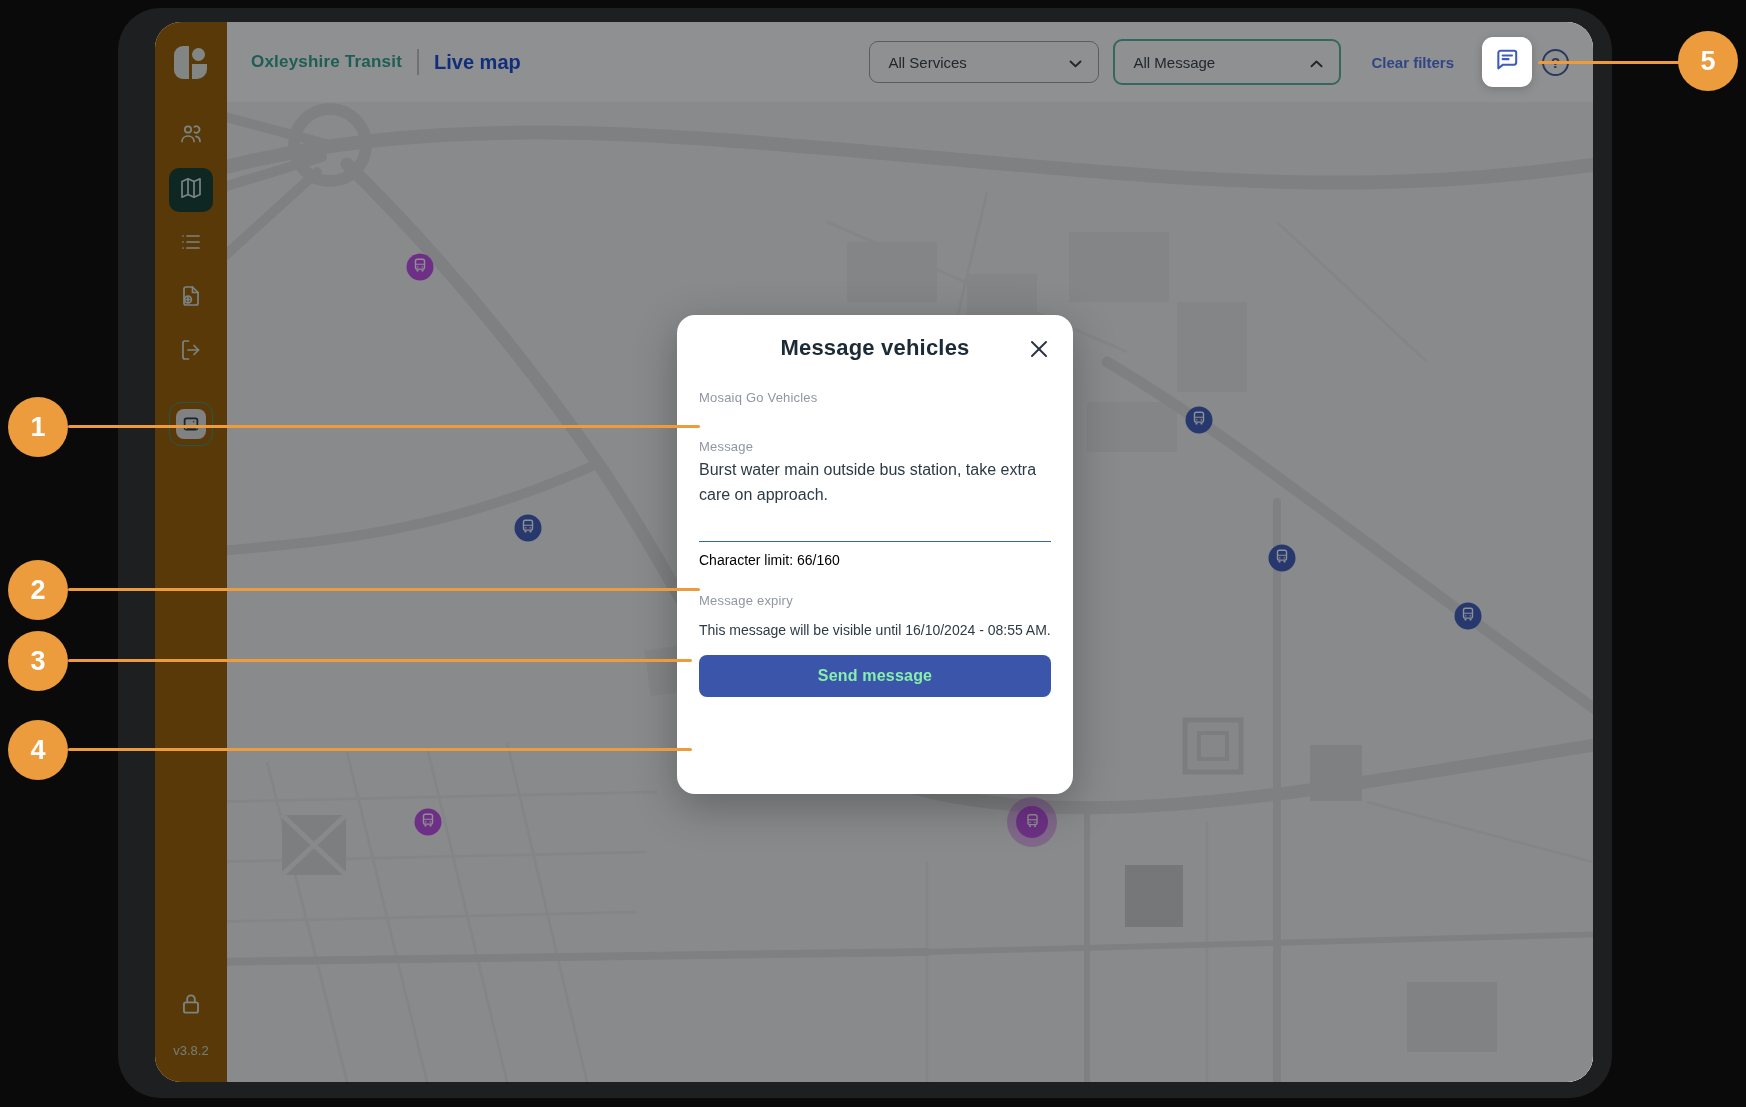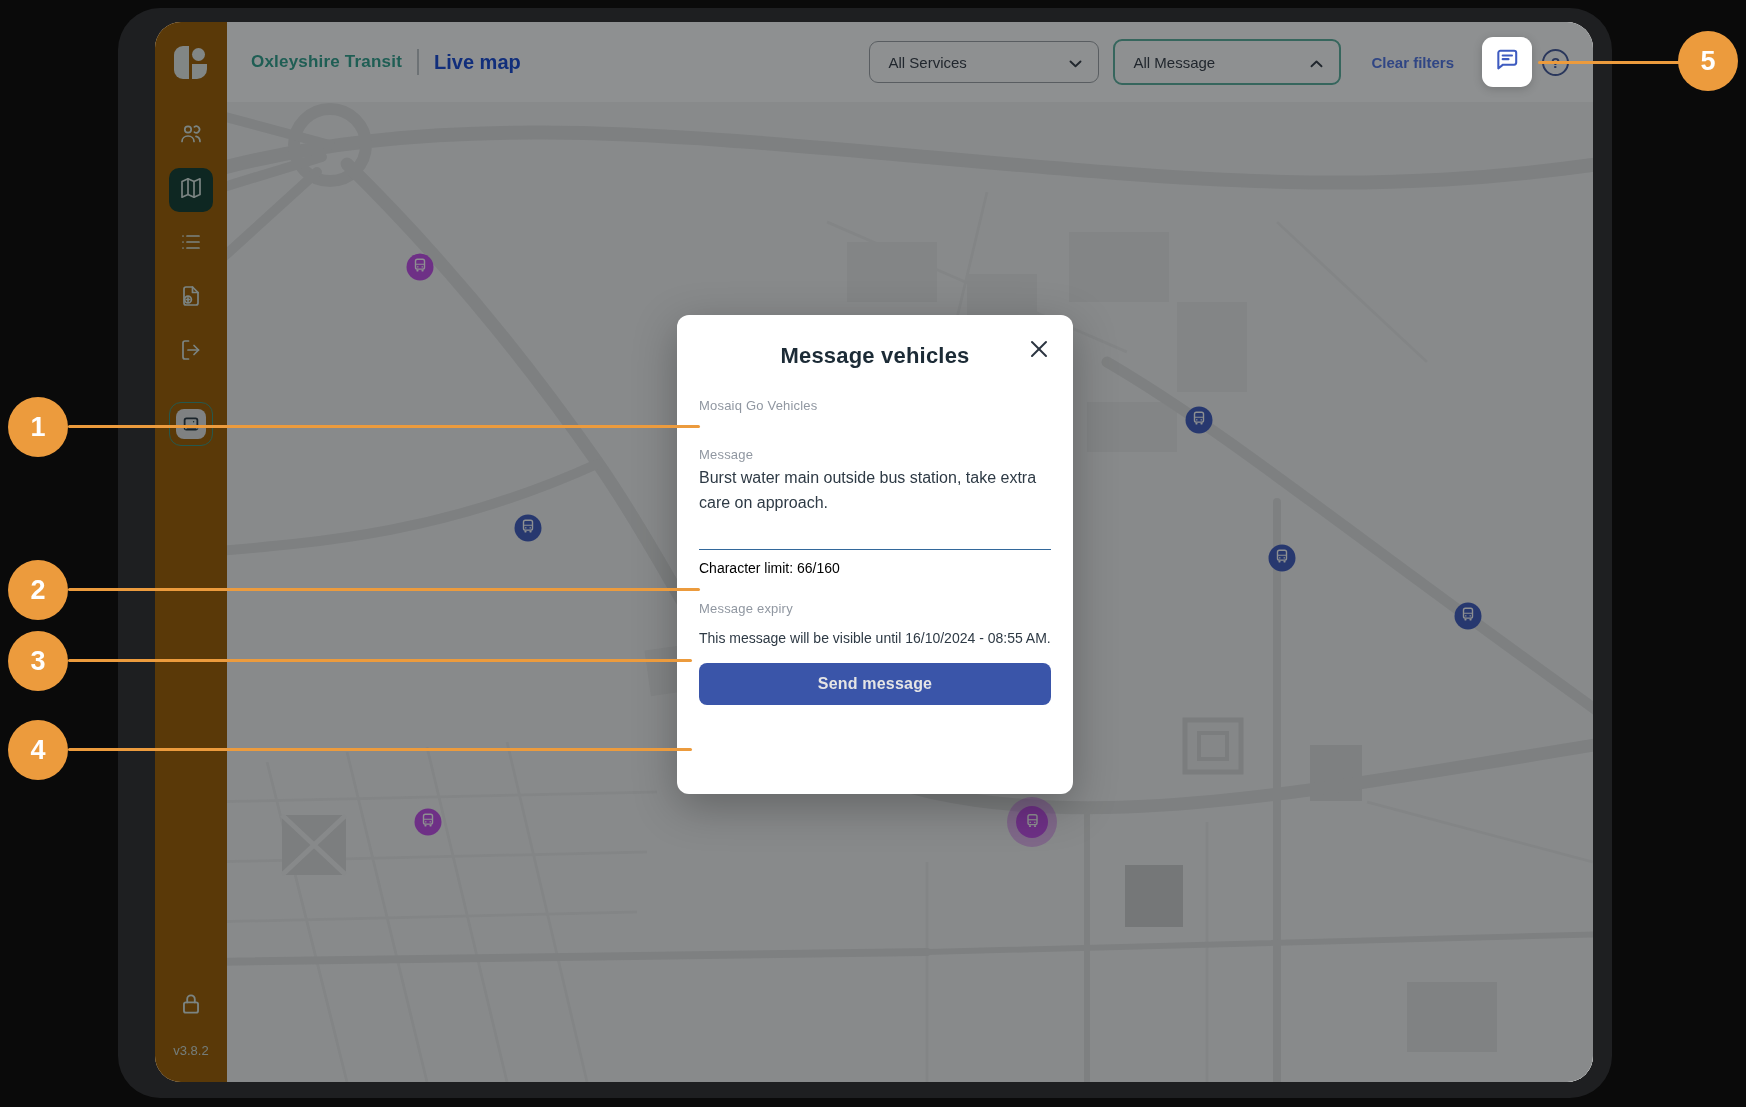--- a/index.html
+++ b/index.html
@@ -63,21 +63,21 @@
   .marker { position:absolute; width:27px; height:27px; border-radius:50%;
             display:flex; align-items:center; justify-content:center;
             transform:translate(-50%,-50%); cursor:pointer; }
   .marker.selected { width:32px; height:32px; box-shadow:0 0 0 9px rgba(197,81,235,.38); }
 
   
   .dim-overlay { position:absolute; inset:0; background:rgba(5,8,10,.45); z-index:10; }
 
   
   .modal { position:absolute; left:522px; top:293px; width:396px; height:479px;
-           background:#fff; border-radius:12px; z-index:20; padding:28px 22px 24px;
+           background:#fff; border-radius:18px; z-index:20; padding:20px 22px 24px;
            box-shadow:0 12px 44px rgba(0,0,0,.28); }
   .modal-title { text-align:center; font-size:22px; font-weight:700; color:#1c2b36; letter-spacing:.2px; }
   .modal-close { position:absolute; right:20px; top:22px; width:28px; height:28px;
                  display:flex; align-items:center; justify-content:center; cursor:pointer; }
   .modal-close svg { stroke:#2b3440; stroke-width:2; stroke-linecap:round; }
   .field-label { font-size:13px; color:#9097a1; letter-spacing:.2px; }
   .sec-vehicles { margin-top:29px; }
   .select-row { margin-top:6px; display:flex; align-items:center; justify-content:space-between;
                 font-size:16px; color:#2e3a45; cursor:pointer; padding-bottom:10px;
                 border-bottom:1.5px solid #33689b; }
@@ -88,21 +88,21 @@
                  border-bottom:1.5px solid #33689b; background:transparent; }
   .char-limit { margin-top:6px; font-size:14px; color:#000000; }
   .sec-expiry { margin-top:25px; }
   .chips { margin-top:9px; display:flex; gap:7px; }
   .chip { height:33px; padding:0 10px; display:flex; align-items:center; justify-content:center;
           background:#fff; border:1.5px solid #dfdfdf; border-radius:8px;
           font-size:13.5px; color:#2e3a45; cursor:pointer; }
   .chip.selected { background:#eaf4fb; border-color:#8fc3e6; color:#2e7fc0; font-weight:700; }
   .expiry-note { margin-top:14px; font-size:14px; color:#2e3a45; }
   .send-btn { margin-top:17px; width:100%; height:42px; background:#3a55a9; border:none;
-              border-radius:8px; color:#e5e5e5; font-size:16px; font-weight:700;
+              border-radius:8px; color:#86efac; font-size:16px; font-weight:700;
               font-family:inherit; letter-spacing:.2px; cursor:pointer; }
 
   
   .callout-line { position:absolute; height:3px; background:#ec9b3d; z-index:60; border-radius:2px; }
   .callout-badge { position:absolute; width:60px; height:60px; border-radius:50%; background:#ec9b3d;
                    display:flex; align-items:center; justify-content:center; z-index:61;
                    color:#fff; font-size:27px; font-weight:700; }
 </style>
 </head>
 <body>

